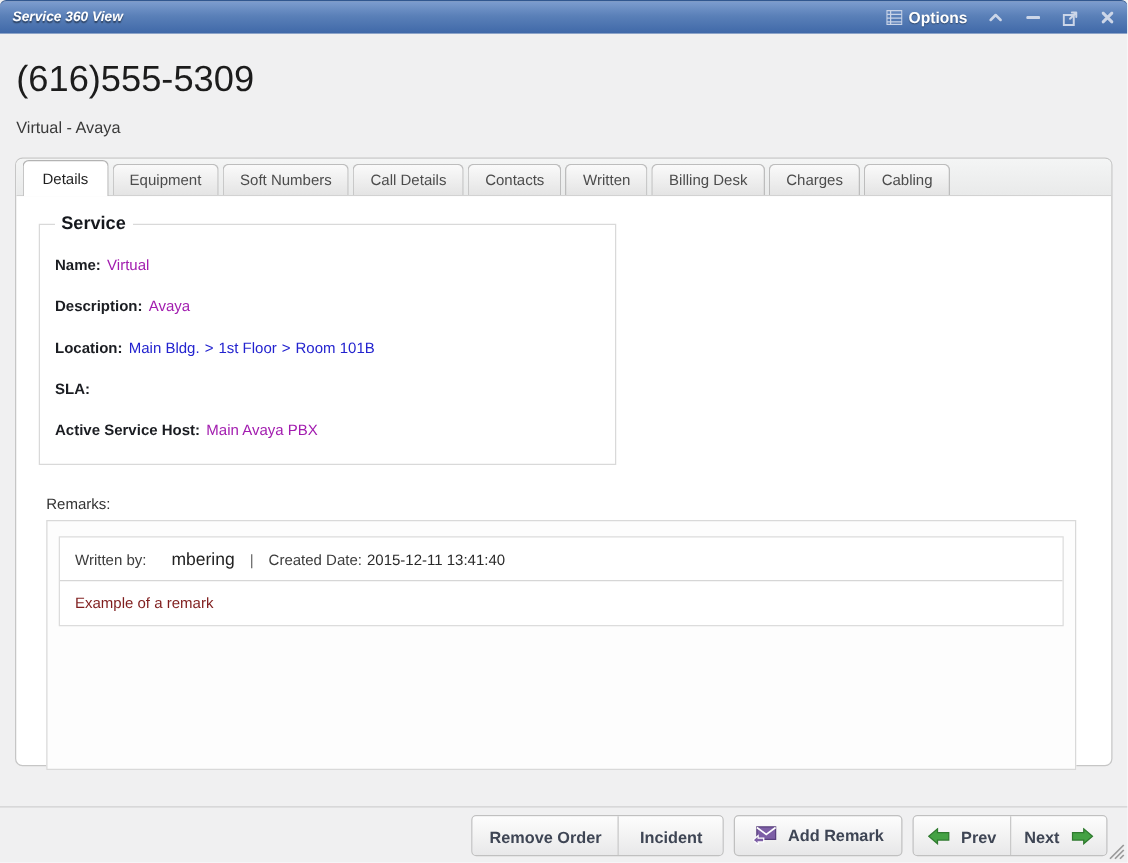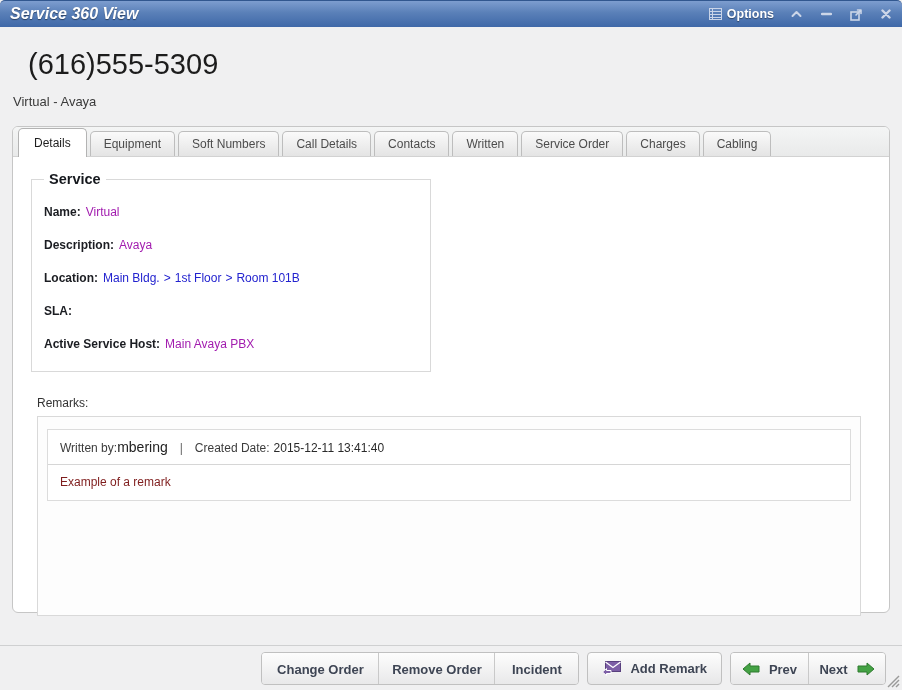--- a/index.html
+++ b/index.html
@@ -16,37 +16,37 @@
   
   .titlebar {
     position:absolute; top:0; left:0; width:902px; height:27px;
     background:linear-gradient(180deg,#7d9dcf 0%,#5a80b8 45%,#3f68a8 100%);
     border-top:1px solid #31578f;
     border-radius:5px 5px 0 0;
     display:flex; align-items:center;
     padding:0 8px 0 10px;
   }
   .titlebar-title {
-    color:#fff; font-size:16px; font-weight:bold; font-style:italic;
+    color:#fff; font-size:11px; font-weight:bold; font-style:italic;
     text-shadow:0 1px 1px rgba(0,0,0,0.45);
     flex:0 0 auto;
   }
   .titlebar-right {
     margin-left:auto; display:flex; align-items:center; gap:14px;
   }
   .options-btn {
     display:flex; align-items:center; gap:5px; cursor:pointer;
   }
   .options-label { color:#fff; font-size:12.5px; font-weight:bold; text-shadow:0 1px 1px rgba(0,0,0,0.4); }
   .win-tool { width:16px; height:16px; display:flex; align-items:center; justify-content:center; cursor:pointer; }
   .win-tool svg { display:block; }
 
   
   .phone-heading {
-    position:absolute; left:28px; top:47px;
+    position:absolute; left:13px; top:47px;
     font-size:29px; color:#1c1c1c; line-height:34px;text-align:center;
   }
   .sub-heading {
     position:absolute; left:13px; top:94px;
     font-size:13px; color:#3a3a3a;
   }
 
   
   .panel {
     position:absolute; left:12px; top:126px; width:878px; height:487px;
@@ -79,21 +79,21 @@
     border:1px solid #b3b3b3; border-bottom:none;
     color:#1e1e1e;
     margin-bottom:-1px;
     position:relative; z-index:2;
   }
 
   .panel-content { padding:12px 28px 0 18px; }
 
   
   .service-fieldset {
-    width:400px;
+    width:462px;
     border:1px solid #d9d9d9;
     padding:4px 12px 10px 12px;
     margin:2px 0 0 0;
   }
   .service-legend {
     font-size:14.5px; font-weight:bold; color:#15181d;
     padding:0 5px; margin-left:0;
   }
   .field-row { margin:14px 0 19px 0; font-size:12px; line-height:14px; }
   .field-row:last-child { margin-bottom:10px; }
@@ -115,21 +115,21 @@
     margin:12px 9px;
     background:#fff;
     border:1px solid #dcdcdc;
   }
   .remark-head {
     padding:9px 12px;
     border-bottom:1px solid #d6d6d6;
     font-size:12px; color:#3c3c3c;
     display:flex; align-items:baseline;
   }
-  .remark-author { font-size:14px; color:#222; margin-left:0; }
+  .remark-author { font-size:14px; color:#222; margin-left:20px; }
   .remark-divider { margin:0 12px; color:#666; }
   .remark-created { color:#2a2a2a; margin-left:4px; }
   .remark-body { padding:10px 12px 11px 12px; font-size:12px; color:#7f1d1d; }
 
   
   .toolbar {
     position:absolute; left:0; right:0; top:645px; bottom:0;
     background:#f0f0f1;
     border-top:1px solid #cfd0d1;
     display:flex; align-items:center; justify-content:flex-end;
@@ -219,21 +219,21 @@
 
 <div class="panel">
 
   <div class="tabbar">
     <span class="tab active">Details</span>
     <span class="tab">Equipment</span>
     <span class="tab">Soft Numbers</span>
     <span class="tab">Call Details</span>
     <span class="tab">Contacts</span>
     <span class="tab">Written</span>
-    <span class="tab">Service Order</span>
+    <span class="tab">Billing Desk</span>
     <span class="tab">Charges</span>
     <span class="tab">Cabling</span>
   </div>
 
   <div class="panel-content">
 
     <fieldset class="service-fieldset">
       <legend class="service-legend">Service</legend>
 
       <div class="field-row">
@@ -271,21 +271,20 @@
         <div class="remark-body">Example of a remark</div>
       </div>
     </div>
 
   </div>
 </div>
 
 <div class="toolbar">
 
   <div class="btn-group">
-    <span class="btn-seg seg-change">Change Order</span>
     <span class="btn-seg seg-remove">Remove Order</span>
     <span class="btn-seg seg-incident">Incident</span>
   </div>
 
   <span class="btn">
     <span class="icon-box">
       <svg width="20" height="16" viewBox="0 0 20 16">
         <rect x="3.5" y="1.5" width="15" height="10" fill="#7d5fa6" stroke="#59407e" stroke-width="1"></rect>
         <path d="M3.5 2 L11 7.5 L18.5 2" fill="none" stroke="#ffffff" stroke-width="1.3"></path>
         <polygon points="9,10.5 4.5,10.5 4.5,8.5 0.5,12 4.5,15.5 4.5,13.5 9,13.5" fill="#7d5fa6" stroke="#ffffff" stroke-width="1"></polygon>

